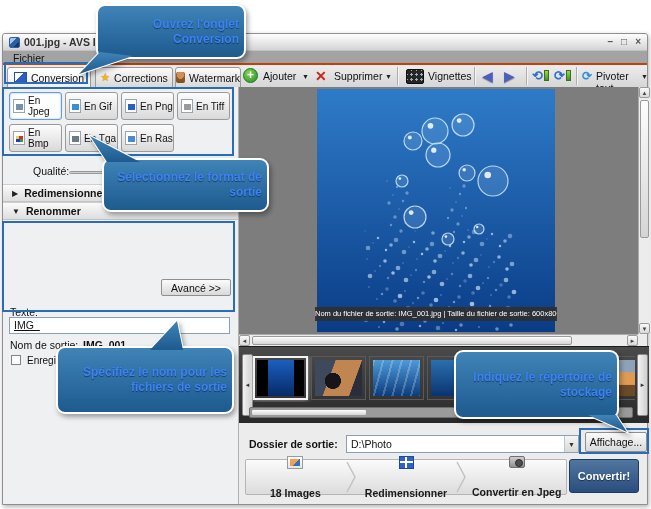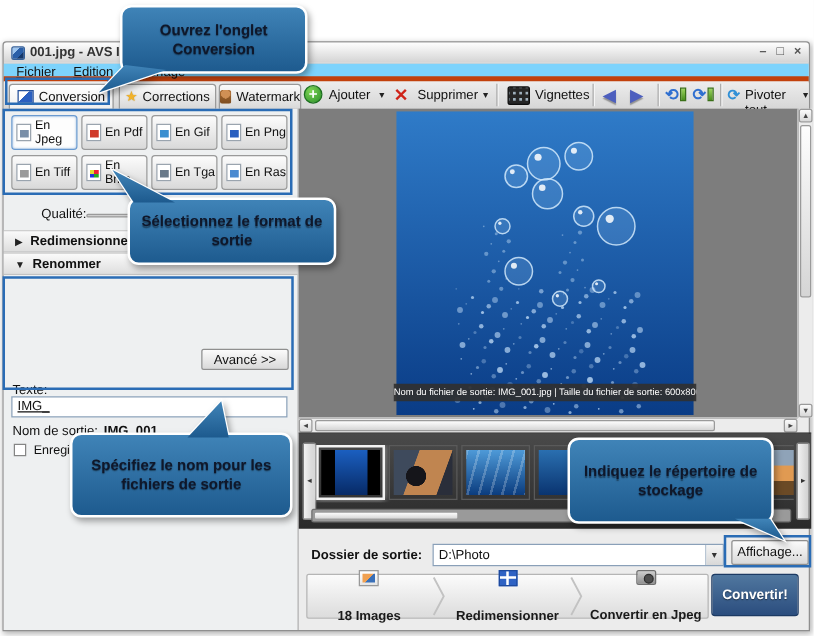--- a/index.html
+++ b/index.html
@@ -10,21 +10,21 @@
 .window { position:absolute; left:2px; top:33px; width:646px; height:472px; background:#ececec;
   border:1px solid #8f8f8f; border-radius:3px 3px 0 0; box-shadow:1px 2px 5px rgba(0,0,0,.3); }
 .titlebar { position:absolute; left:0; top:0; right:0; height:17px; background:linear-gradient(#fefefe,#d4d4d4);
   border-bottom:1px solid #c2c2c2; display:flex; align-items:center; gap:4px; padding:0 6px; border-radius:3px 3px 0 0; }
 .app-icon { width:11px; height:11px; border-radius:2px; border:1px solid #34609a;
   background:linear-gradient(135deg,#9ec6f0 0 35%,#2a5fa8 35% 70%,#15386b 70%); }
 .title-text { font-weight:bold; font-size:10.5px; color:#333; white-space:nowrap; }
 .win-controls { margin-left:auto; display:flex; gap:8px; color:#555; font-size:10px; font-weight:bold; }
 .win-controls span { cursor:default; line-height:14px; }
 
-.menubar { position:absolute; top:17px; left:0; right:0; height:15px; background:#7dd3fc; display:flex; padding-left:3px; border-bottom:5px solid #c2410c;}
+.menubar { position:absolute; top:17px; left:0; right:0; height:15px; background:#a3a3a3; display:flex; padding-left:3px; border-bottom:3px solid #c2410c;flex-direction:column;}
 .menu-item { display:inline-block; padding:0 7px; font-size:10.5px; line-height:14px; color:#111; }
 .menu-item::first-letter { text-decoration:underline; }
 
 
 .tabrow { position:absolute; top:31px; left:0; right:0; height:23px; background:linear-gradient(#ededed,#d6d6d6); border-bottom:1px solid #a5a5a5; }
 .tab { position:absolute; top:2px; height:21px; display:flex; align-items:center; justify-content:center; gap:4px;
   background:linear-gradient(#fbfbfb,#d8d8d8); border:1px solid #9a9a9a; border-radius:3px 3px 0 0; font-size:10.5px; color:#111; }
 .tab.active { background:linear-gradient(#ffffff,#efefef); }
 .ic-conversion { width:13px; height:11px; border:1px solid #24509a; background:linear-gradient(135deg,#ffffff 0 42%,#2a5fc0 42%); }
 .ic-star::before { content:"★"; color:#f2b32c; font-size:11px; text-shadow:0 0 1px #a97d12; }
@@ -125,22 +125,22 @@
 .si-convert { width:16px; height:12px; background:linear-gradient(#cfcfcf,#8f8f8f); border:1px solid #6f6f6f; border-radius:2px; position:relative; }
 .si-convert::after { content:""; position:absolute; left:5px; top:2px; width:6px; height:6px; border-radius:50%; background:#4e4e4e; border:1px solid #2e2e2e; }
 .convert-btn { position:absolute; left:566px; top:425px; width:70px; height:34px; border-radius:3px;
   background:linear-gradient(#50779f,#2b4d7e); border:1px solid #1c3a63; color:#fff; font-weight:bold; font-size:11px;
   display:flex; align-items:center; justify-content:center; text-shadow:0 1px 1px rgba(0,0,0,.5); }
 
 
 .hl { position:absolute; border:2px solid var(--hl,#2a6cb5); z-index:15; pointer-events:none; }
 .callout { position:absolute; z-index:30; }
 .callout svg { position:absolute; left:0; top:0; filter:drop-shadow(2px 3px 2.5px rgba(0,0,0,.35)); }
-.callout .ctext { position:absolute; display:flex; align-items:center; justify-content:center; text-align:center;
-  color:#0f172a; font-weight:bold; font-size:12px; line-height:15px; text-shadow:0 1px 1px rgba(0,0,0,.45); padding:2px 6px; }
+.callout .ctext { position:absolute; display:flex; align-items:center; justify-content:center; text-align:right;
+  color:#3b82f6; font-weight:bold; font-size:12px; line-height:15px; text-shadow:0 1px 1px rgba(0,0,0,.45); padding:2px 6px; }
 </style>
 </head>
 <body>
 
 <div id="stage">
   <div class="window">
 
     <div class="titlebar">
       <div class="app-icon"></div>
       <div class="title-text">001.jpg - AVS Ima</div>
@@ -190,24 +190,20 @@
       <span class="ic-pivot" style="left:579px;">⟳</span>
       <span class="tb-text" style="left:593px;">Pivoter tout</span>
       <span class="dd" style="left:638px;">▼</span>
     </div>
 
     <div class="leftpanel">
       <div class="fmt-grid">
           <div class="fmt-btn selected">
             <span class="fmt-icon fi-jpeg"></span>
             <span class="fmt-label">En Jpeg</span>
-          </div>
-          <div class="fmt-btn">
-            <span class="fmt-icon fi-pdf"></span>
-            <span class="fmt-label">En Pdf</span>
           </div>
           <div class="fmt-btn">
             <span class="fmt-icon fi-gif"></span>
             <span class="fmt-label">En Gif</span>
           </div>
           <div class="fmt-btn">
             <span class="fmt-icon fi-png"></span>
             <span class="fmt-label">En Png</span>
           </div>
           <div class="fmt-btn">

